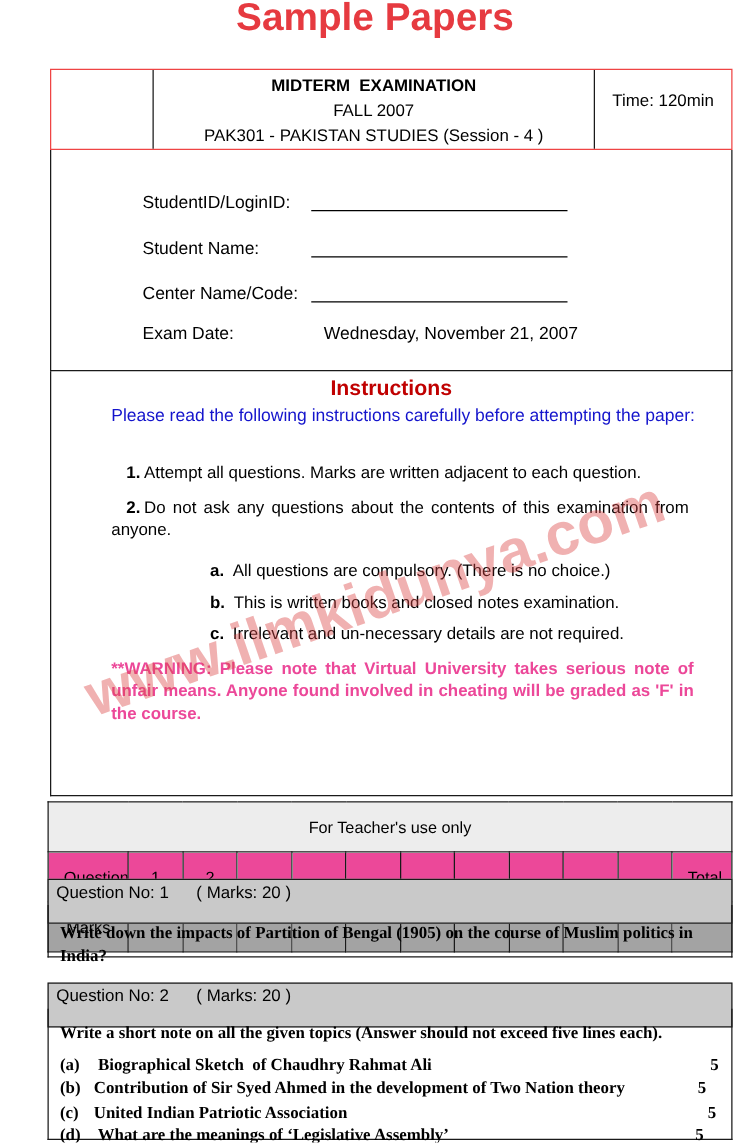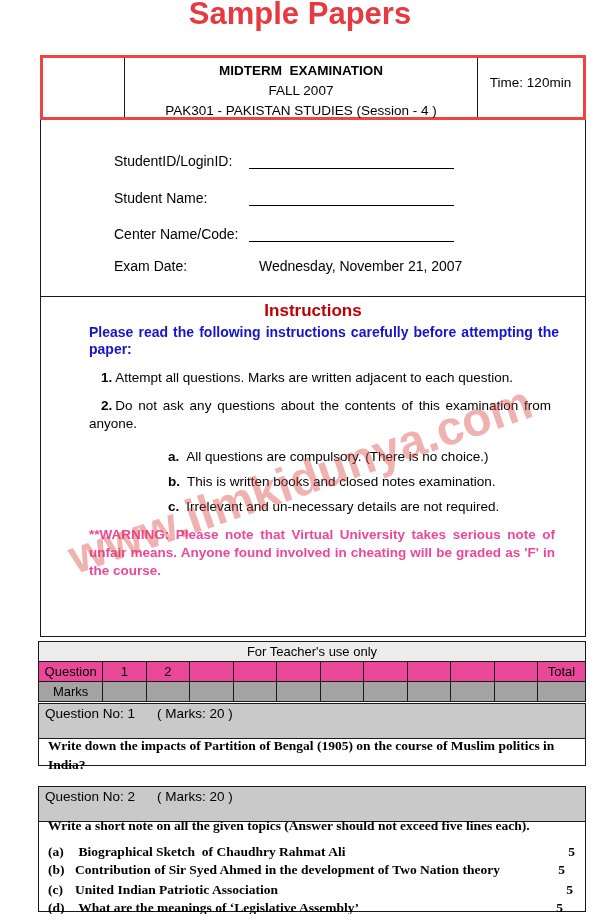--- a/index.html
+++ b/index.html
@@ -12,21 +12,21 @@
 
   
   .page-title{
     position:absolute;top:-4px;left:0;width:100%;text-align:center;
     font-size:31px;font-weight:bold;color:#e63a40;line-height:36px;
   }
 
   
   .header-table{
     position:absolute;left:40px;top:55px;width:546px;height:65px;
-    border:3px solid #ef4444;display:flex;box-sizing:border-box;
+    border:1px solid #ef4444;display:flex;box-sizing:border-box;
   }
   .header-table .cell{box-sizing:border-box;height:100%}
   .cell-logo{width:82px;border-right:1px solid #1a1a1a}
   .cell-mid{width:353px;border-right:1px solid #1a1a1a;text-align:center;
     font-size:13.5px;line-height:20px;padding-top:3px}
   .cell-mid .bold{font-weight:bold;white-space:pre}
   .cell-right{flex:1;text-align:center;font-size:13.5px;line-height:22px;padding-top:14px}
 
   
   .info-section{
@@ -39,21 +39,21 @@
   .field .fvalue{display:inline-block;margin-left:10px;vertical-align:bottom}
 
   
   .instr-section{
     position:absolute;left:40px;top:297px;width:546px;height:340px;box-sizing:border-box;
     border-left:1px solid #1a1a1a;border-right:1px solid #1a1a1a;border-bottom:1px solid #1a1a1a;
   }
   .instr-heading{position:absolute;top:4px;left:0;width:100%;text-align:center;
     font-size:17px;font-weight:bold;color:#c00000}
   .instr-intro{position:absolute;left:48px;top:27px;width:470px;margin:0;
-    font-size:14px;font-weight:bold;color:#1414cc;line-height:17px;text-align:justify}
+    font-size:14px;font-weight:normal;color:#1414cc;line-height:17px;text-align:justify}
   .num-item{position:absolute;left:48px;width:462px;margin:0;font-size:13.5px;
     text-indent:12px;line-height:18px}
   .num-item b{margin-right:3px}
   .justify{text-align:justify}
   .sub-item{position:absolute;left:115px;margin:12px;font-size:13.5px;white-space:nowrap}
   .sub-item b{margin-right:7px}
   .warning-text{position:absolute;left:48px;top:229px;width:466px;margin:0;
     font-size:13.5px;font-weight:bold;color:#ec4899;text-align:justify;line-height:18px}
 
   
@@ -61,21 +61,21 @@
     position:absolute;left:-5px;top:452px;width:610px;text-align:center;z-index:5;
     font-size:48px;font-weight:bold;color:rgba(219,70,70,0.42);
     transform:rotate(-19deg);pointer-events:none;white-space:nowrap;
   }
 
   
   .teacher-table{
     position:absolute;left:38px;top:641px;width:548px;
     border-collapse:collapse;table-layout:fixed;font-size:13px;text-align:center;
   }
-  .teacher-table td{border:1px solid #1a1a1a;height:15px;padding:2px;overflow:hidden}
+  .teacher-table td{border:1px solid #1a1a1a;height:15px;padding:12px;overflow:hidden}
   .teacher-table .r1 td{background:#ededed}
   .teacher-table .r2 td{background:#ec4899}
   .teacher-table .r3 td{background:#a3a3a3}
 
   
   .qbar{
     position:absolute;left:38px;width:548px;height:36px;box-sizing:border-box;
     background:#c9c9c9;border:1px solid #1a1a1a;
     font-size:13.5px;line-height:19px;padding-left:6px;white-space:nowrap;
   }

